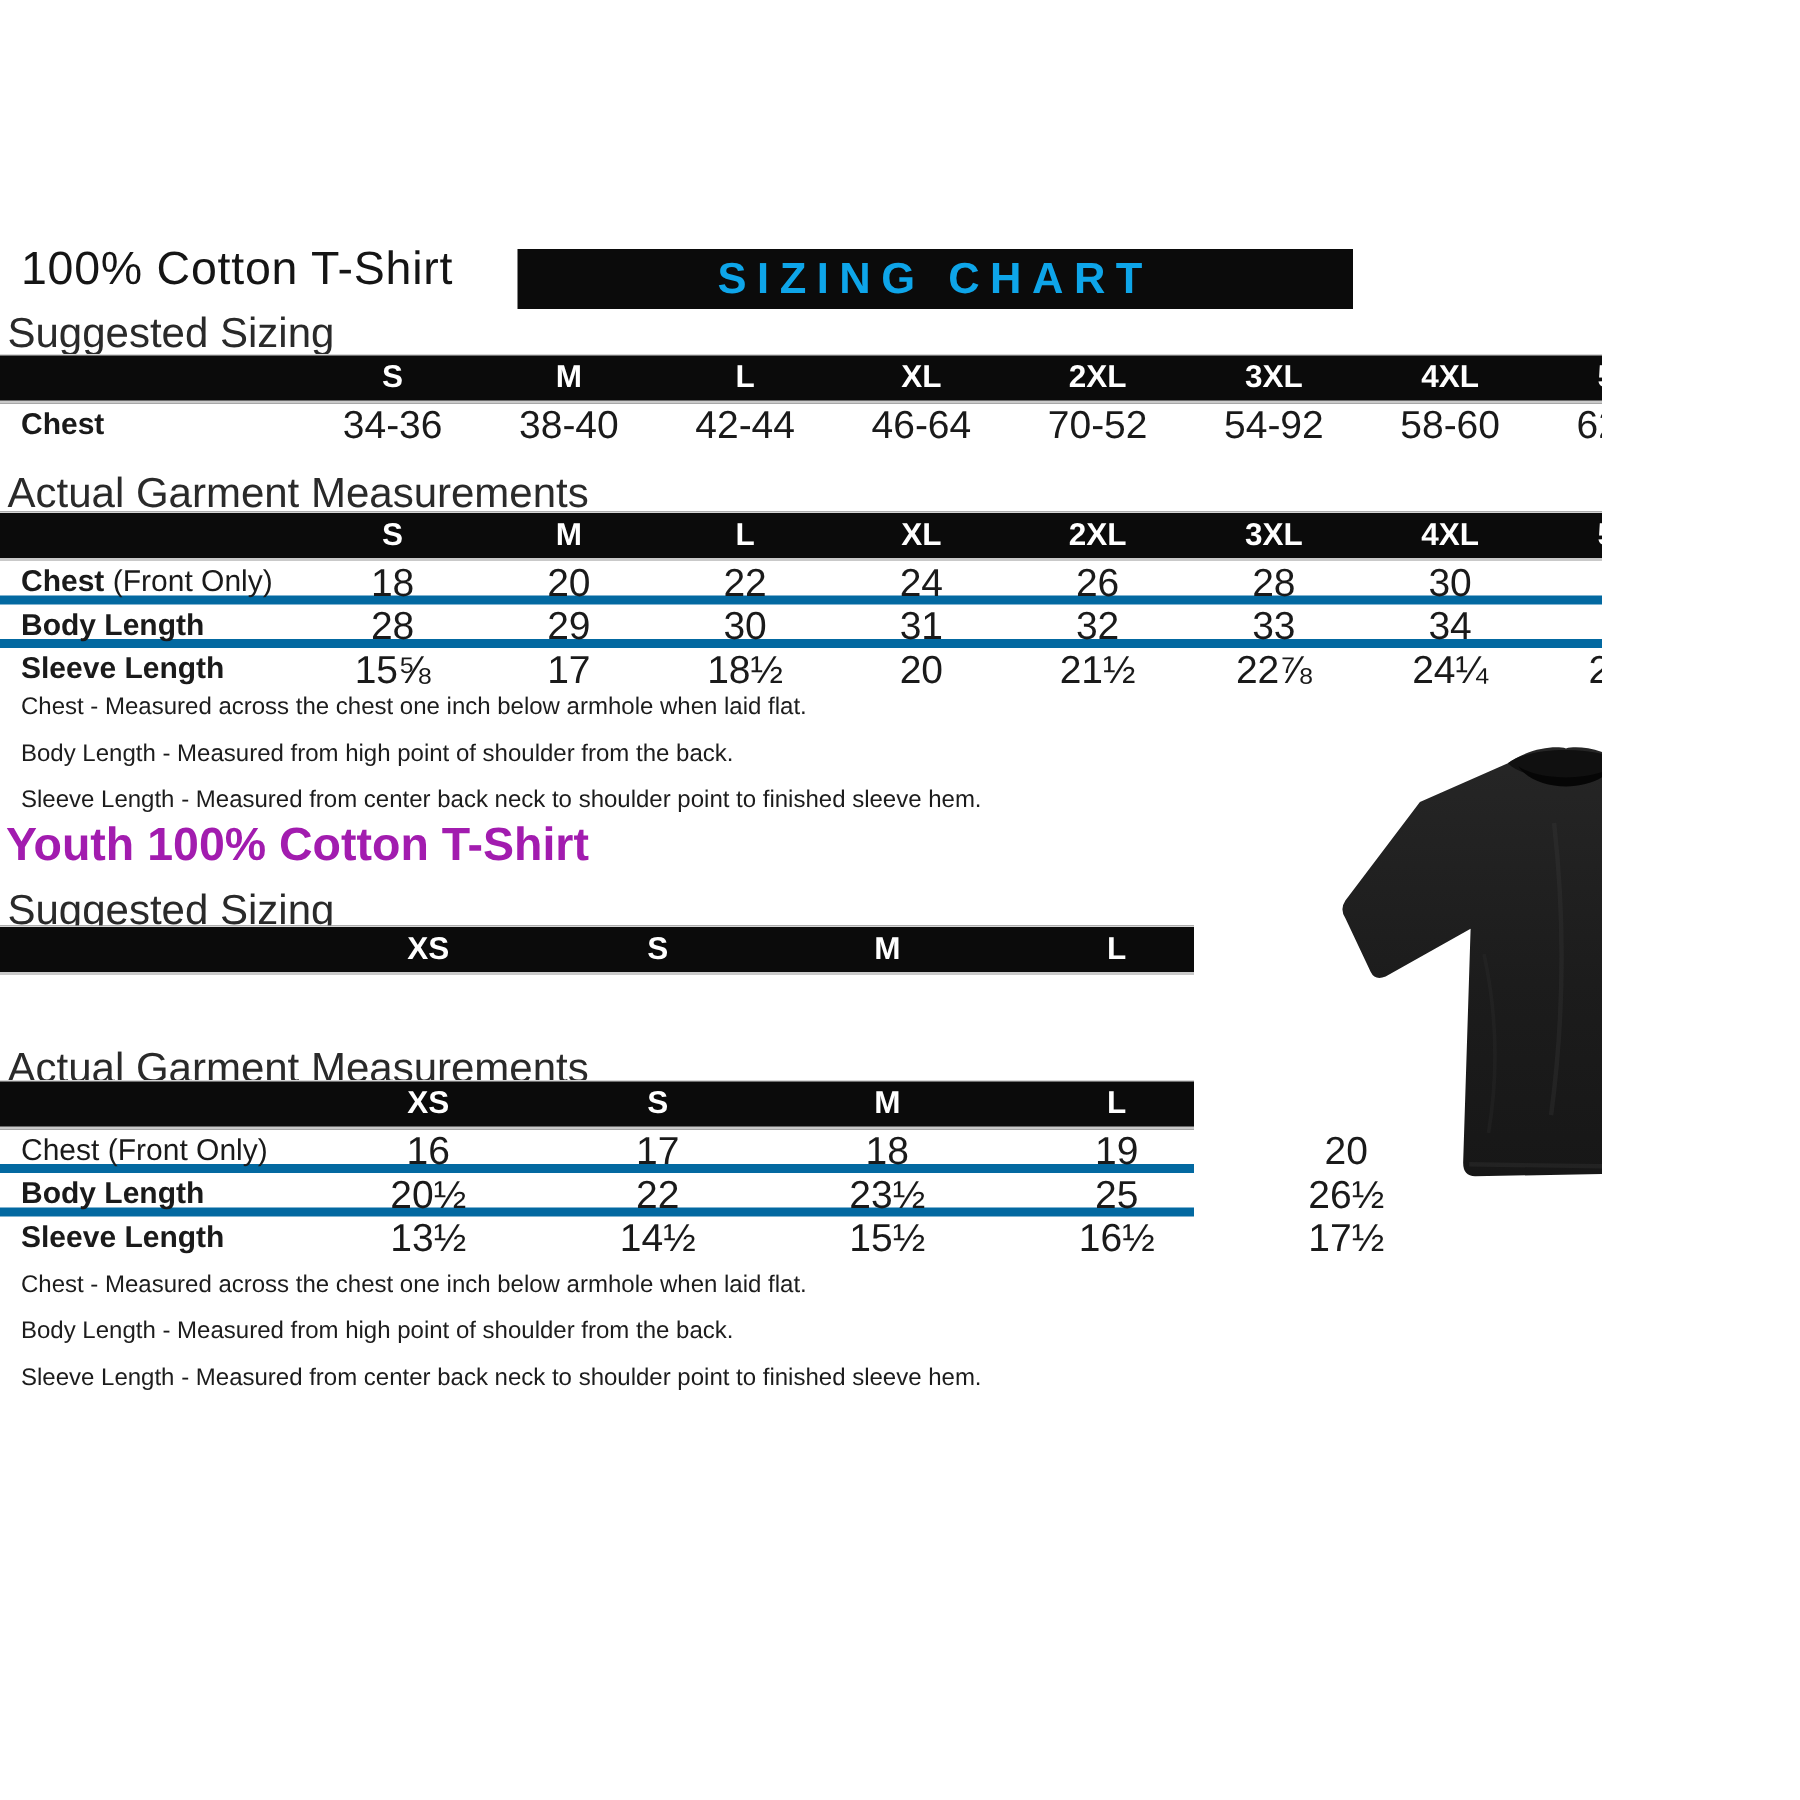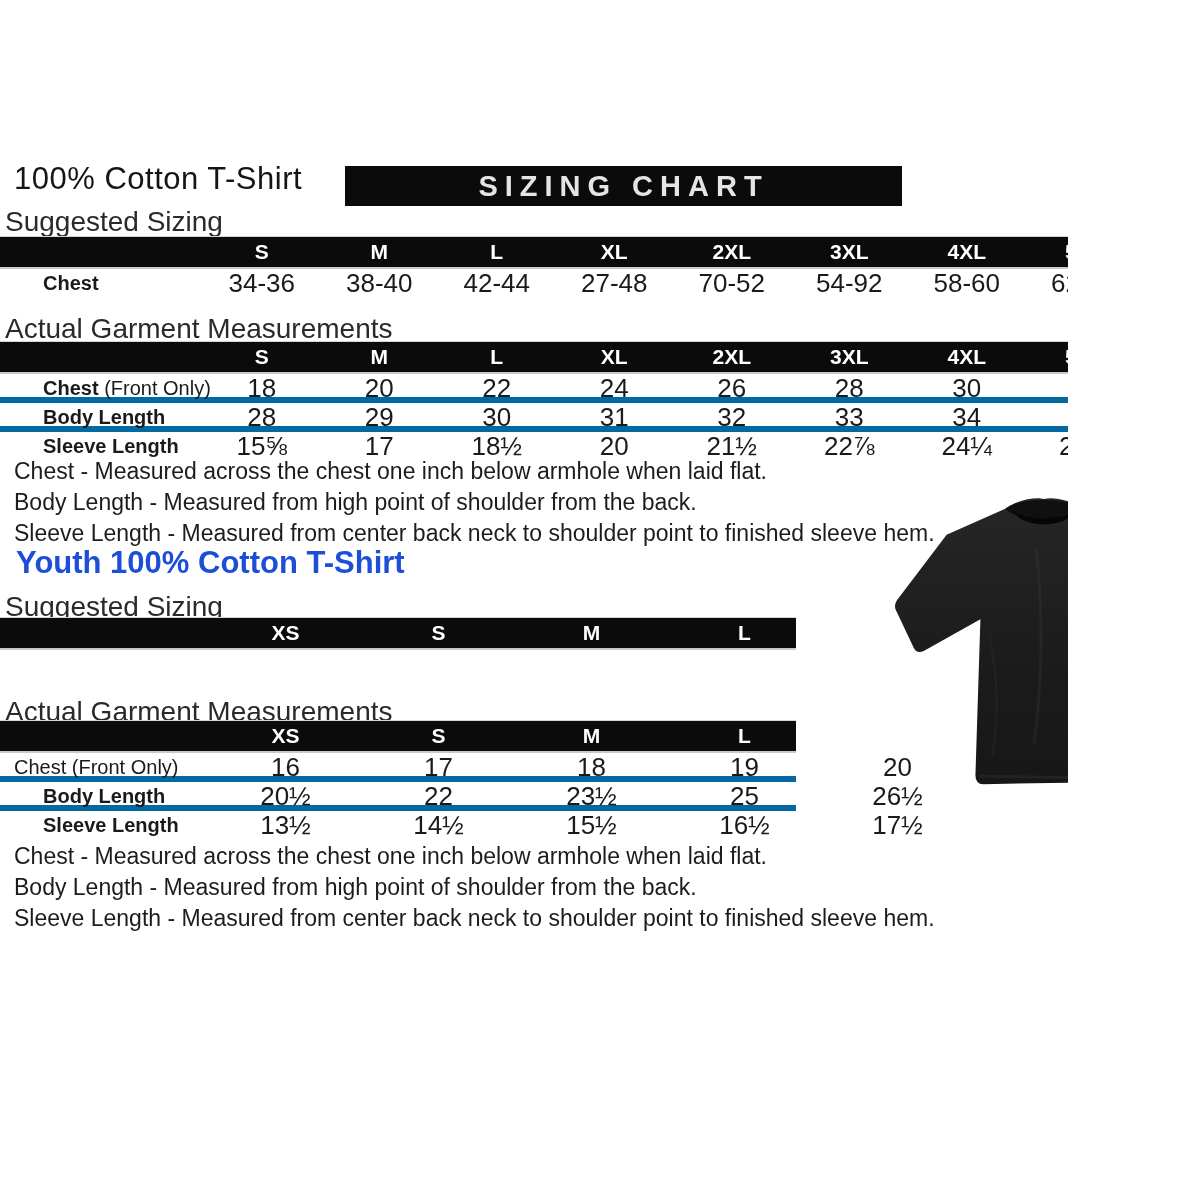--- a/index.html
+++ b/index.html
@@ -3,39 +3,39 @@
 <meta charset="utf-8">
 <style>
   html,body{margin:0;padding:0;background:#ffffff;}
   .page{
     position:relative;width:1068px;height:1200px;background:#ffffff;overflow:hidden;
     font-family:"Liberation Sans","DejaVu Sans",sans-serif;color:#1a1a1a;
   }
   .title{position:absolute;left:14px;top:161px;font-size:31px;font-weight:400;color:#151515;letter-spacing:0.5px;}
   .banner{position:absolute;left:345px;top:166px;width:557px;height:40px;background:#0b0b0b;
     display:flex;align-items:center;justify-content:center;}
-  .banner-text{color:#e5e5e5;font-weight:700;font-size:29px;letter-spacing:7px;}
+  .banner-text{color:#0ea5e9;font-weight:700;font-size:29px;letter-spacing:7px;}
   .sec-label{position:absolute;font-size:28px;color:#2a2a2a;}
-  .youth-title{position:absolute;left:16px;top:545px;font-size:31px;font-weight:700;color:#1d4ed8;}
+  .youth-title{position:absolute;left:4px;top:545px;font-size:31px;font-weight:700;color:#a21caf;}
 
   .szt{position:absolute;left:0;}
   .szt .t-bar{background:#0b0b0b;height:30px;border-top:1px solid #d6d6d6;border-bottom:2px solid #c9c9c9;box-sizing:content-box;}
   .adult .t-bar,.adult .t-row{display:grid;grid-template-columns:203px repeat(8,117.5px);}
   .youth-t .t-bar,.youth-t .t-row{display:grid;grid-template-columns:191px repeat(5,117px);gap:36px;}
   .t-col{color:#ffffff;font-weight:700;font-size:21px;text-align:center;align-self:center;line-height:30px;}
   .t-row{height:29px;box-sizing:border-box;}
   .meas .t-row{border-bottom:6px solid #0369a1;}
   .meas .t-row:last-child{border-bottom:none;}
   .t-rowlabel{padding-left:14px;font-size:20px;line-height:28px;white-space:nowrap;}
-  .lbl-b{font-weight:700;margin-left:29px;}
+  .lbl-b{font-weight:700;}
   .lbl-r{font-weight:400;}
   .t-val{text-align:center;font-size:26px;line-height:28px;}
 
   .notes{position:absolute;left:14px;}
-  .note-line{font-size:23px;line-height:31px;color:#1c1c1c;}
+  .note-line{font-size:16px;line-height:31px;color:#1c1c1c;}
 
   .tshirt-wrap{position:absolute;left:885px;top:487px;width:318px;height:318px;}
 </style>
 </head>
 <body>
 
 <div class="page">
 
   <div class="title">100% Cotton T-Shirt</div>
 
@@ -55,21 +55,21 @@
         <div class="t-col">2XL</div>
         <div class="t-col">3XL</div>
         <div class="t-col">4XL</div>
         <div class="t-col">5XL</div>
       </div>
       <div class="t-row">
         <div class="t-rowlabel"><span class="lbl-b">Chest</span></div>
         <div class="t-val">34-36</div>
         <div class="t-val">38-40</div>
         <div class="t-val">42-44</div>
-        <div class="t-val">27-48</div>
+        <div class="t-val">46-64</div>
         <div class="t-val">70-52</div>
         <div class="t-val">54-92</div>
         <div class="t-val">58-60</div>
         <div class="t-val">62-64</div>
       </div>
     </div>
 
   <div class="sec-label" style="left:5px;top:313px;">Actual Garment Measurements</div>
 
   <div class="szt adult meas" style="top:341px;width:1172px;">

